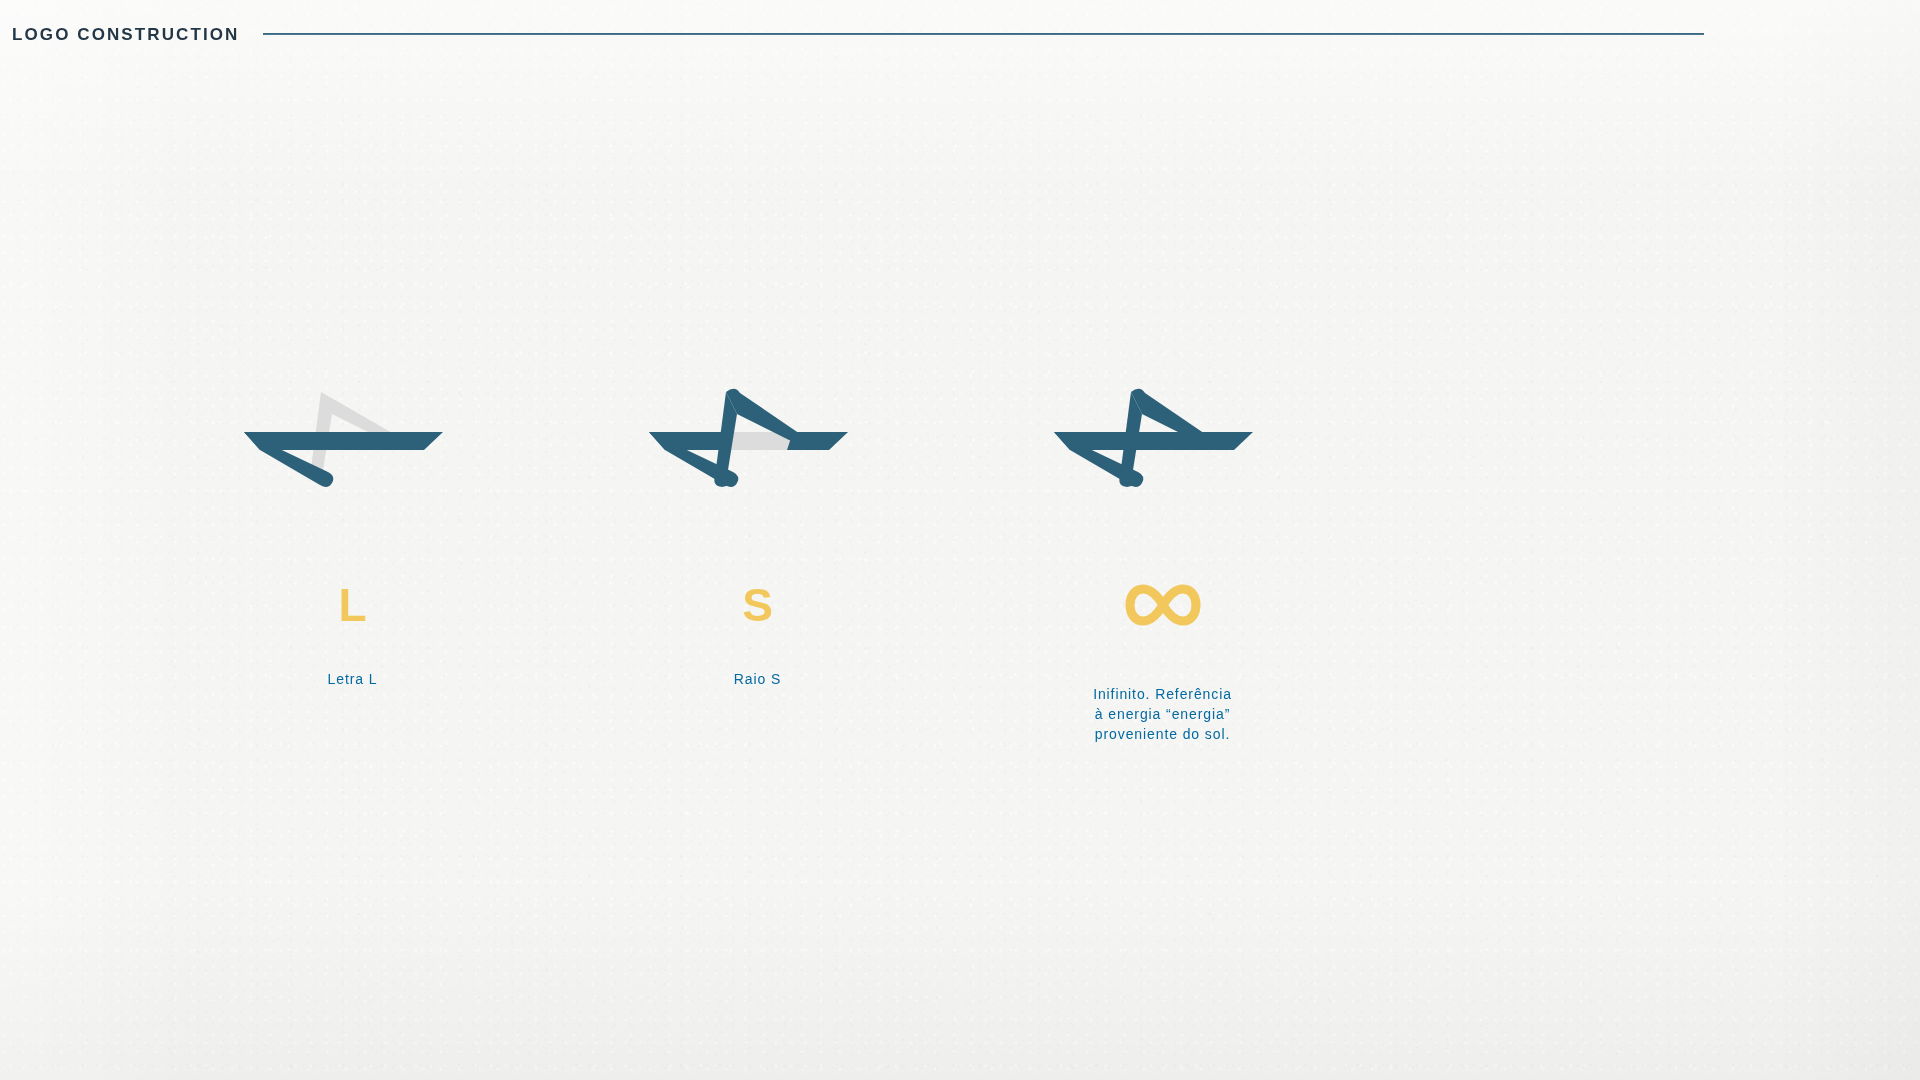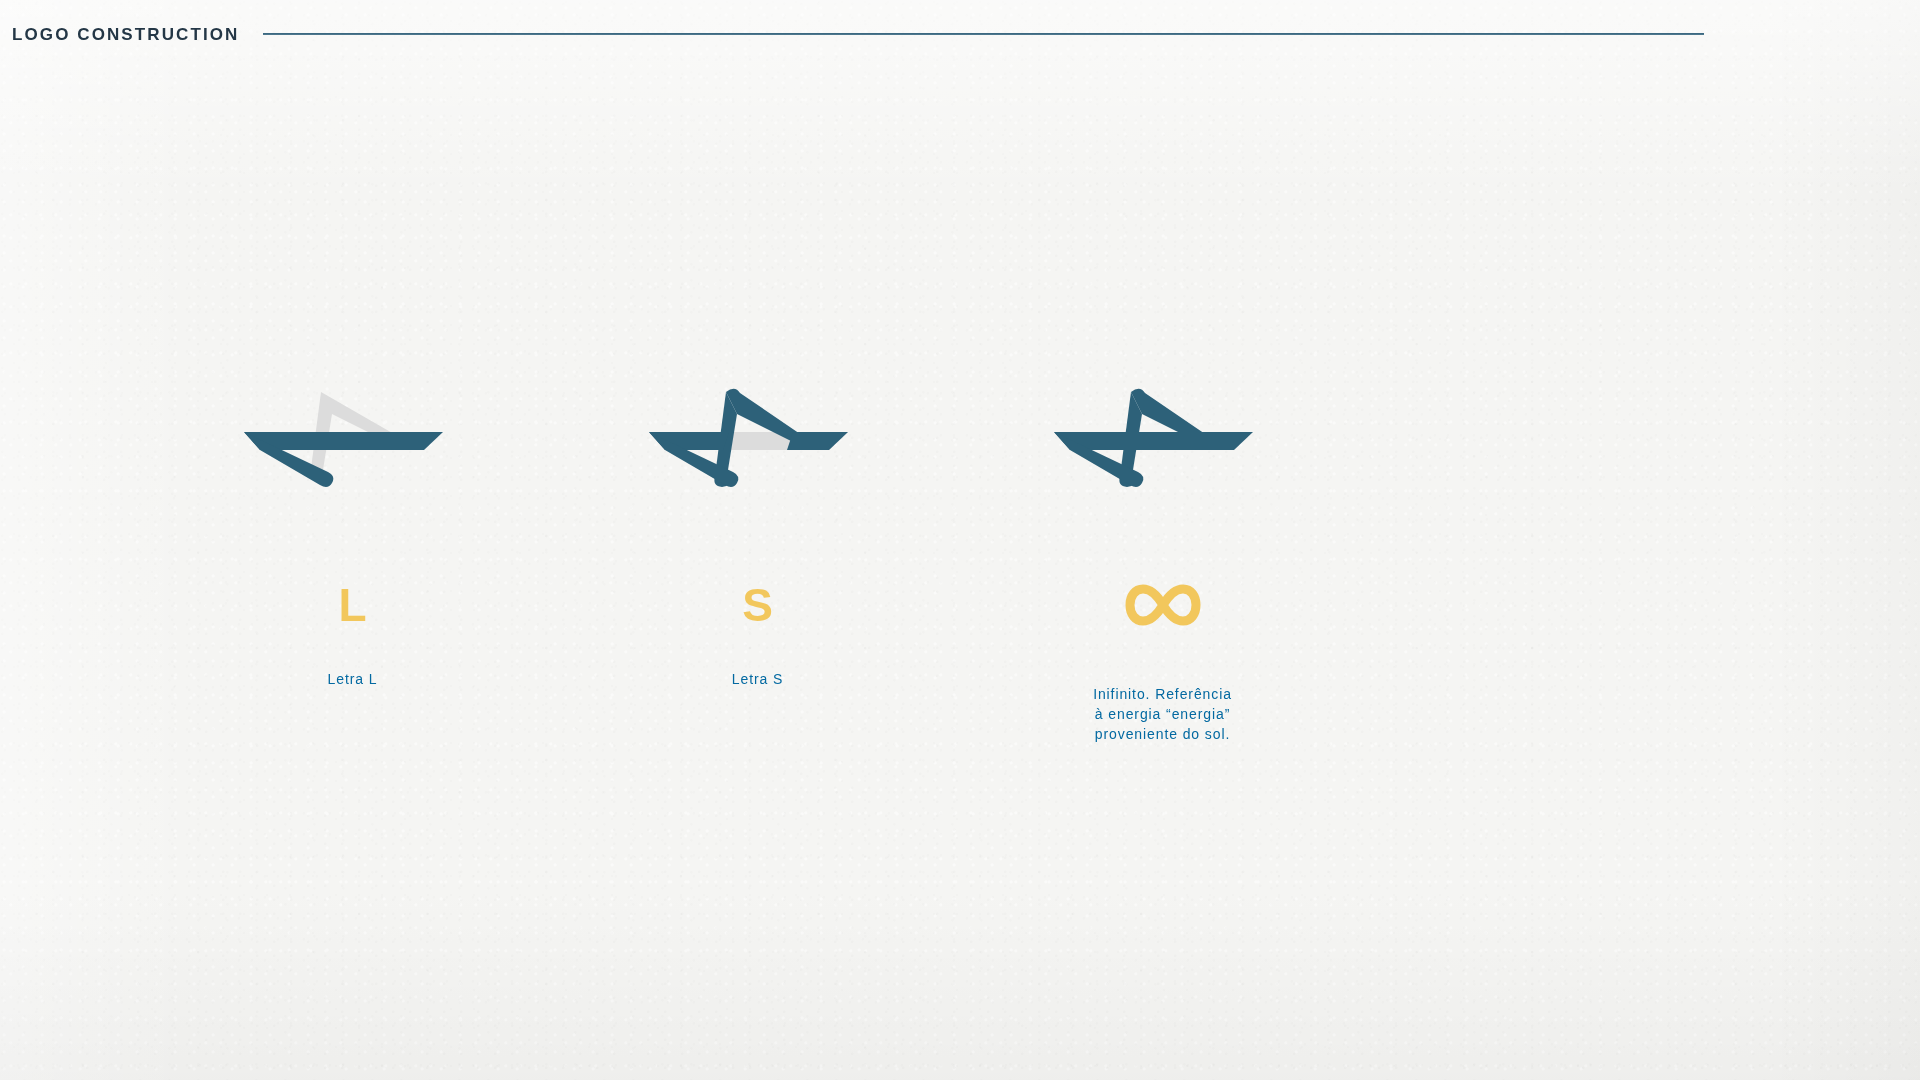--- a/index.html
+++ b/index.html
@@ -173,21 +173,21 @@
 
           <path d="M 6 52 L 86 52 L 80 70 L 22 70 Z" fill="#2d6179"></path>
           <path d="M 6 52 L 22 70 L 82 105 q 8 5 12 -2 q 4 -7 -4 -11 Z" fill="#2d6179"></path>
           <path d="M 150 52 L 205 52 L 186 70 L 144 70 Z" fill="#2d6179"></path>
         </svg>
       </div>
       <div class="glyph-wrap">
         <span class="glyph-letter">S</span>
       </div>
       <div class="caption">
-        <span class="cap-line">Letra S</span>
+        <span class="cap-line">Raio S</span>
       </div>
     </div>
 
 
     <div class="column">
       <div class="mark-wrap">
         <svg viewBox="0 0 230 120" xmlns="http://www.w3.org/2000/svg">
           <path d="M 83 12 q 9 -7 14 1 L 163 58 L 150 62 L 94 34 Z" fill="#2d6179"></path>
           <path d="M 83 12 L 72 96 L 84 96 L 94 34 Z" fill="#2d6179"></path>
           <path d="M 72 96 q -3 10 7 11 q 9 0 9 -11 Z" fill="#2d6179"></path>

